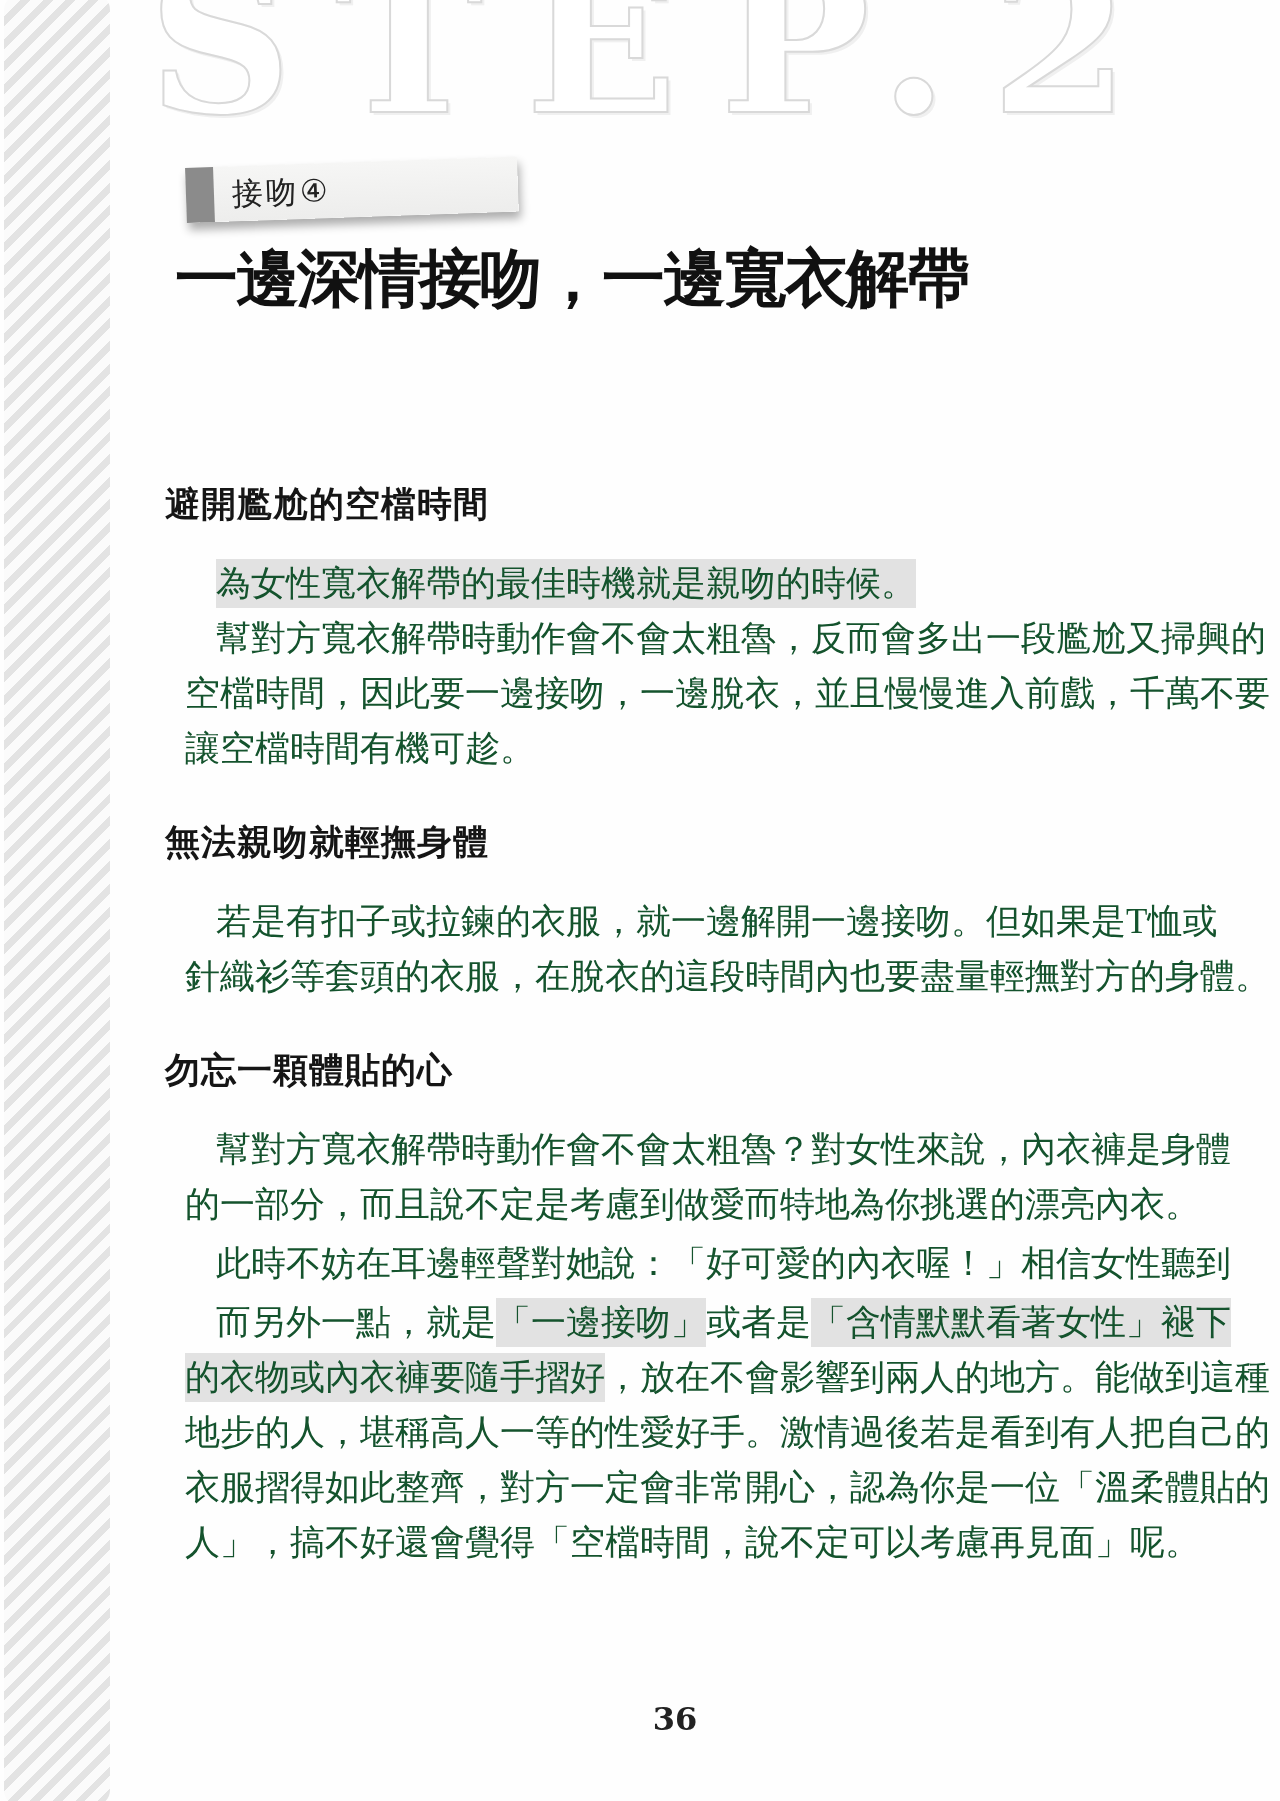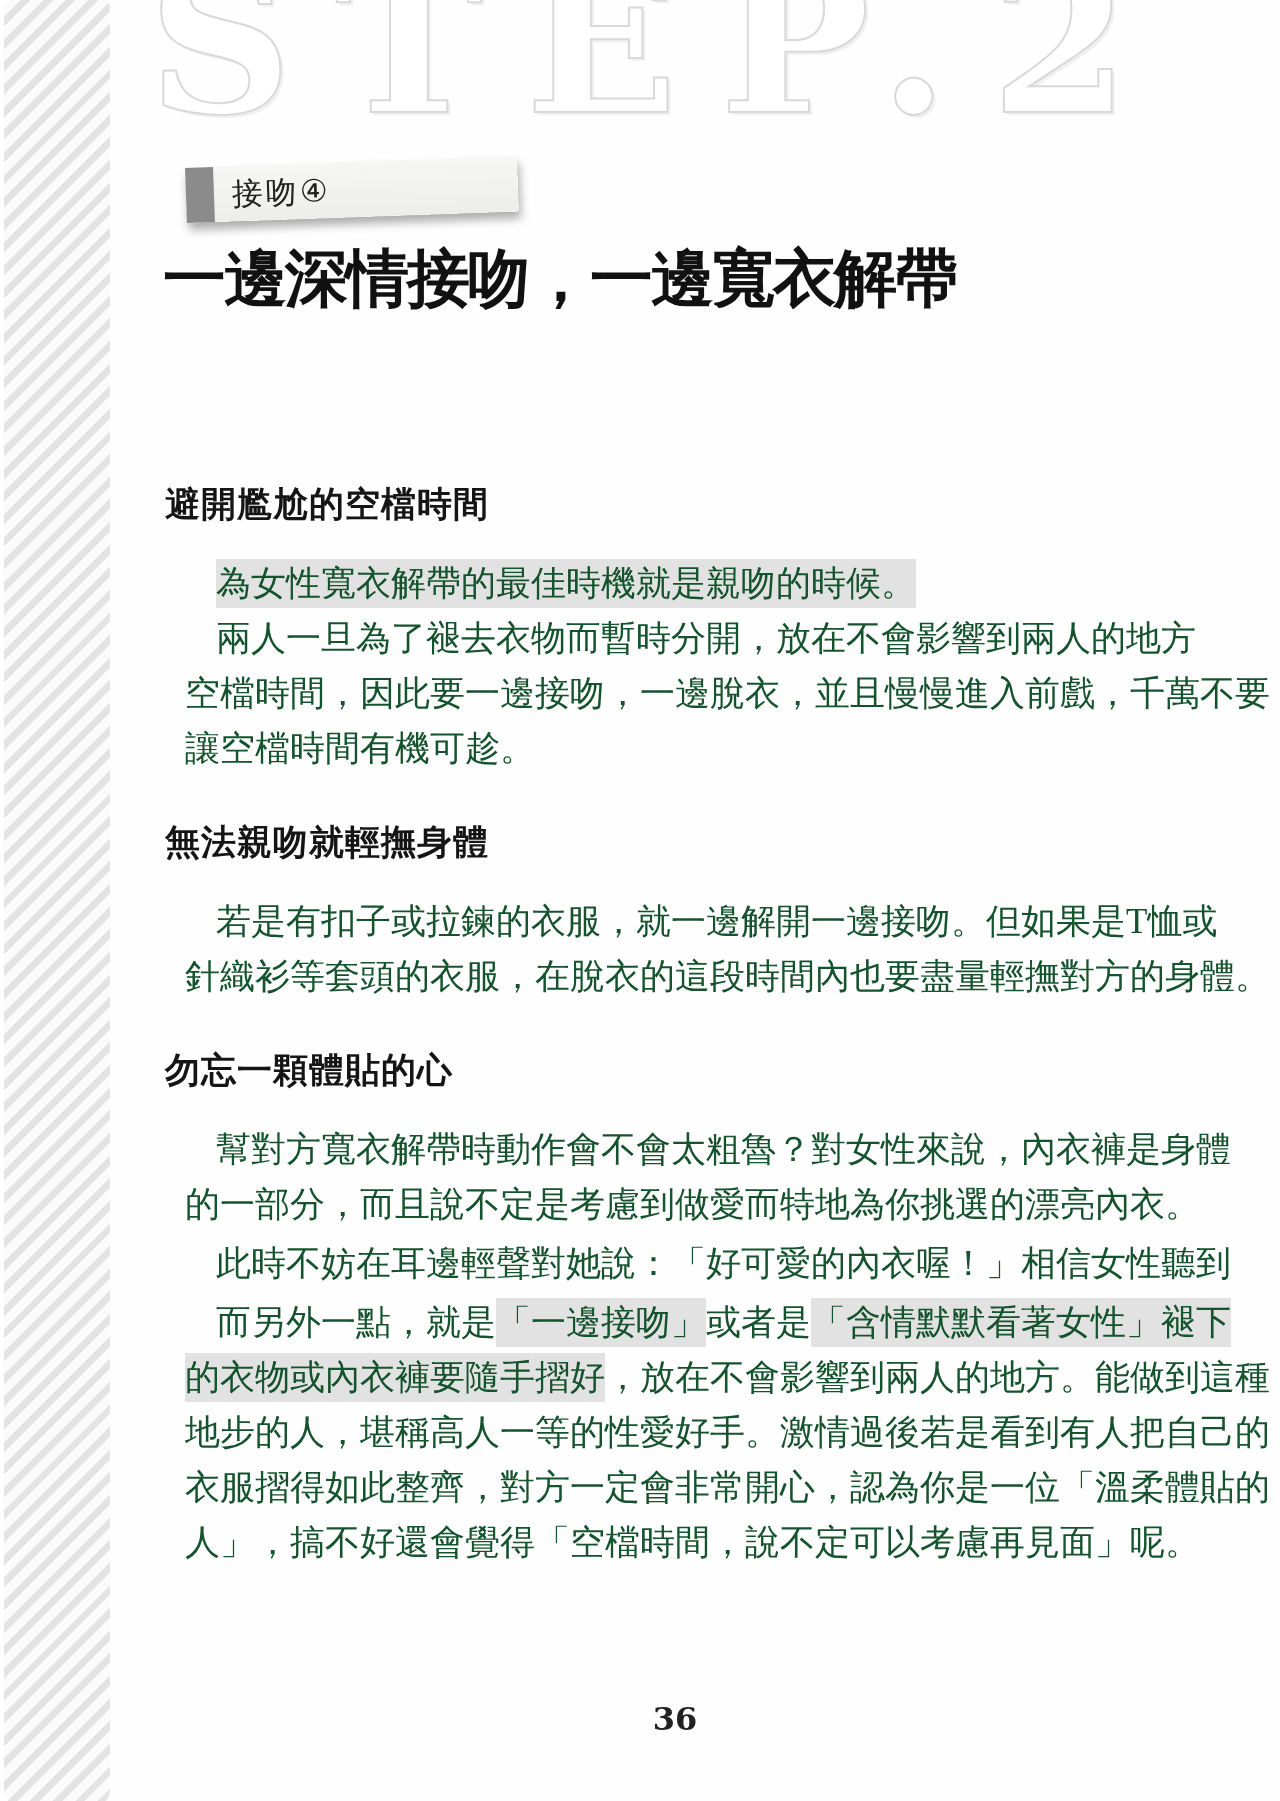--- a/index.html
+++ b/index.html
@@ -35,21 +35,21 @@
     box-shadow:2px 7px 10px rgba(0,0,0,0.32);
     display:flex;align-items:center;
   }
   .tag-block{width:28px;height:55px;background:var(--tag-block,#8b8b8b);flex:none;}
   .tag-text{
     font-family:"DejaVu Sans","Liberation Sans",sans-serif;
     font-size:31px;color:#222;margin-left:18px;letter-spacing:3px;white-space:nowrap;
   }
   
   .title{
-    position:absolute;left:163px;top:247px;margin:0;
+    position:absolute;left:175px;top:247px;margin:0;
     font-family:"DejaVu Sans","Liberation Sans",sans-serif;
     font-weight:900;font-size:63px;line-height:1;letter-spacing:-2px;
     color:#111;white-space:nowrap;
   }
   
   .content{position:absolute;left:165px;top:482px;width:985px;}
   .content section + section{margin-top:44px;}
   .heading{
     margin:0;font-family:"DejaVu Sans","Liberation Sans",sans-serif;
     font-weight:900;font-size:35px;line-height:44px;letter-spacing:1px;
@@ -82,21 +82,21 @@
   <span class="tag-text">接吻④</span>
 </div>
 
 <h1 class="title">一邊深情接吻，一邊寬衣解帶</h1>
 
 <main class="content" id="content">
     <section>
       <h2 class="heading">避開尷尬的空檔時間</h2>
       <div class="para">
         <div class="line indent"><span class="hl">為女性寬衣解帶的最佳時機就是親吻的時候。</span></div>
-        <div class="line indent"><span>兩人一旦為了褪去衣物而暫時分開，放在不會影響到兩人的地方</span></div>
+        <div class="line indent"><span>幫對方寬衣解帶時動作會不會太粗魯，反而會多出一段尷尬又掃興的</span></div>
         <div class="line"><span>空檔時間，因此要一邊接吻，一邊脫衣，並且慢慢進入前戲，千萬不要</span></div>
         <div class="line"><span>讓空檔時間有機可趁。</span></div>
       </div>
     </section>
     <section>
       <h2 class="heading">無法親吻就輕撫身體</h2>
       <div class="para">
         <div class="line indent"><span>若是有扣子或拉鍊的衣服，就一邊解開一邊接吻。但如果是T恤或</span></div>
         <div class="line"><span>針織衫等套頭的衣服，在脫衣的這段時間內也要盡量輕撫對方的身體。</span></div>
       </div>

